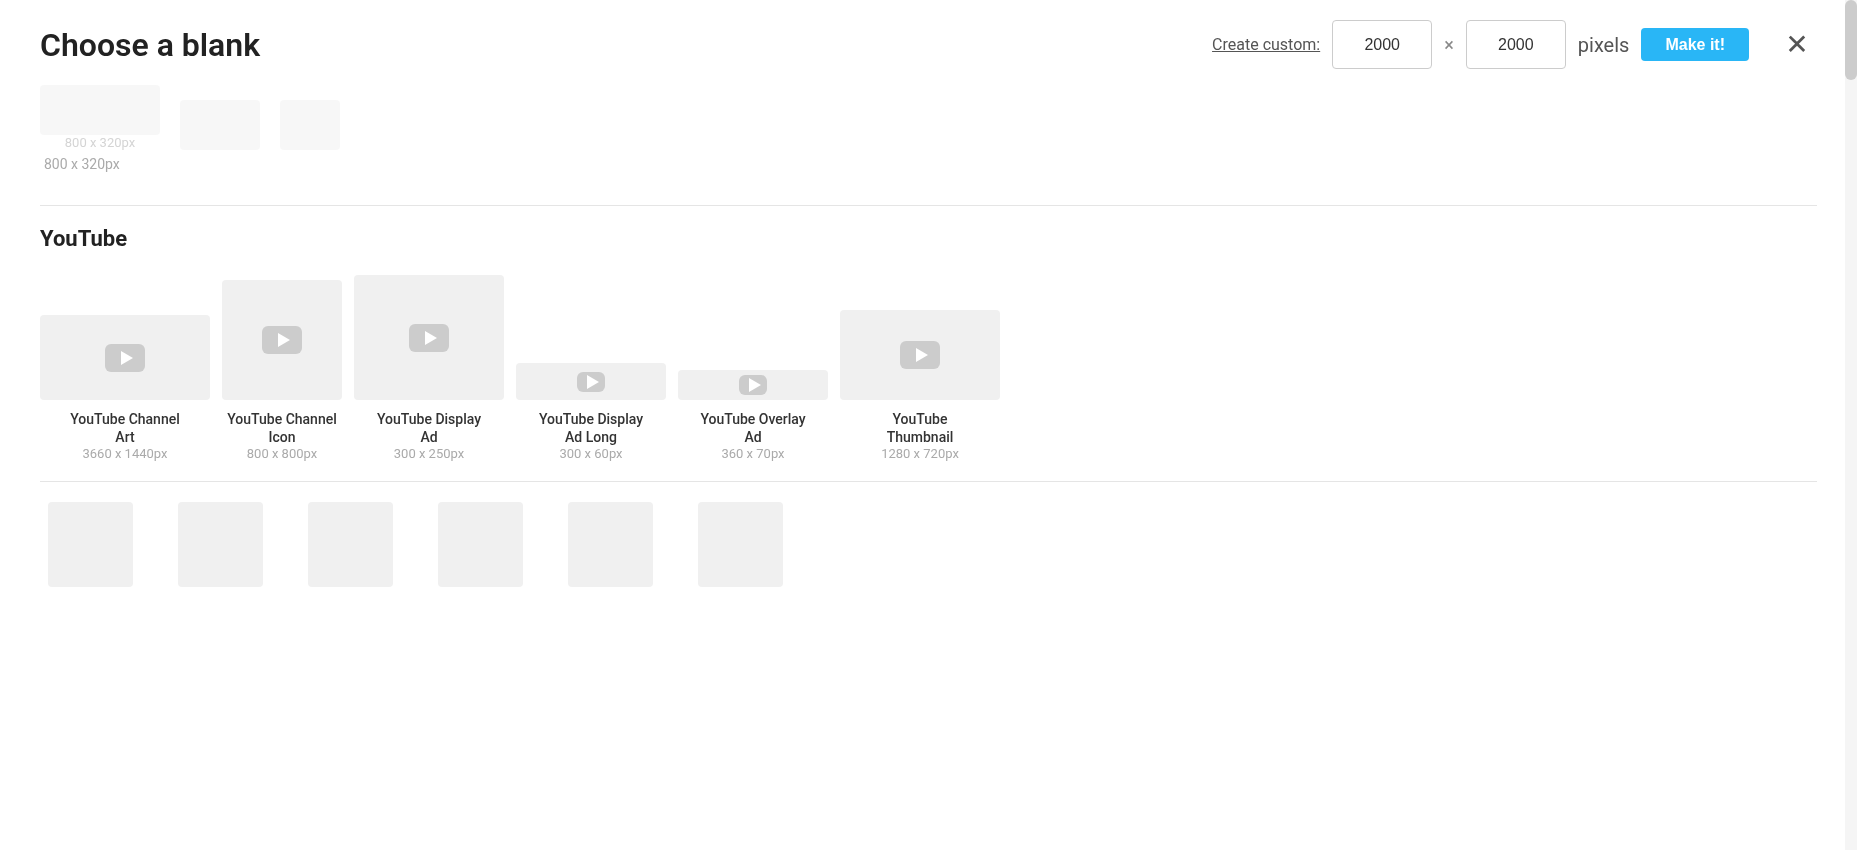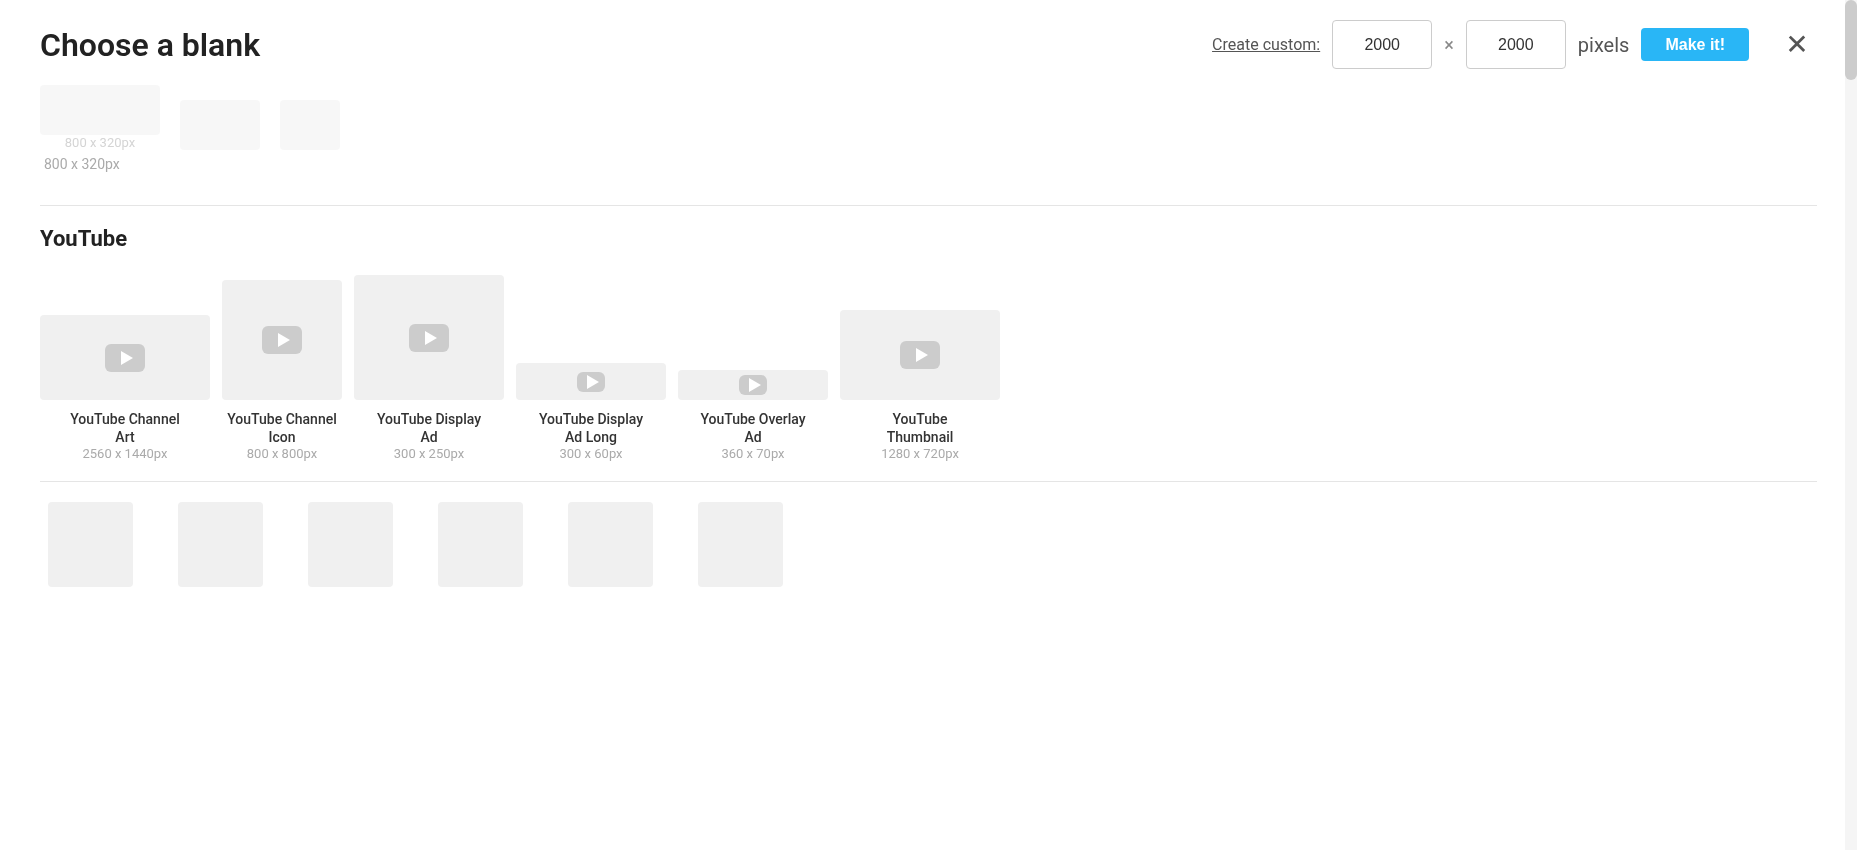--- a/index.html
+++ b/index.html
@@ -293,21 +293,21 @@
     <div class="section">
       <h2 class="section-title">YouTube</h2>
 
       <div class="templates-grid">
 
         <div class="template-item">
           <div class="template-thumb thumb-channel-art">
             <div class="yt-play"></div>
           </div>
           <span class="template-name">YouTube Channel<br>Art</span>
-          <span class="template-size">2560 x 1440px</span>
+          <span class="template-size">3660 x 1440px</span>
         </div>
 
         <div class="template-item">
           <div class="template-thumb thumb-channel-icon">
             <div class="yt-play"></div>
           </div>
           <span class="template-name">YouTube Channel<br>Icon</span>
           <span class="template-size">800 x 800px</span>
         </div>
 

